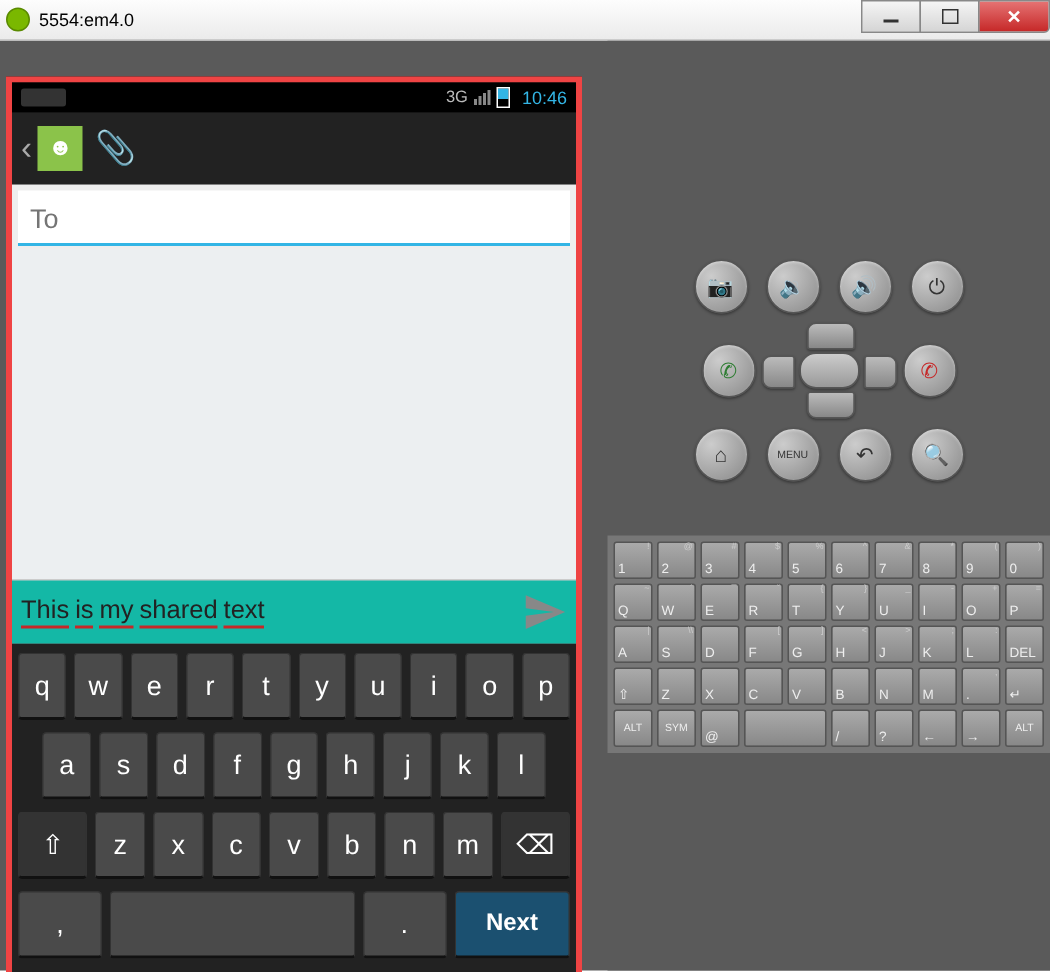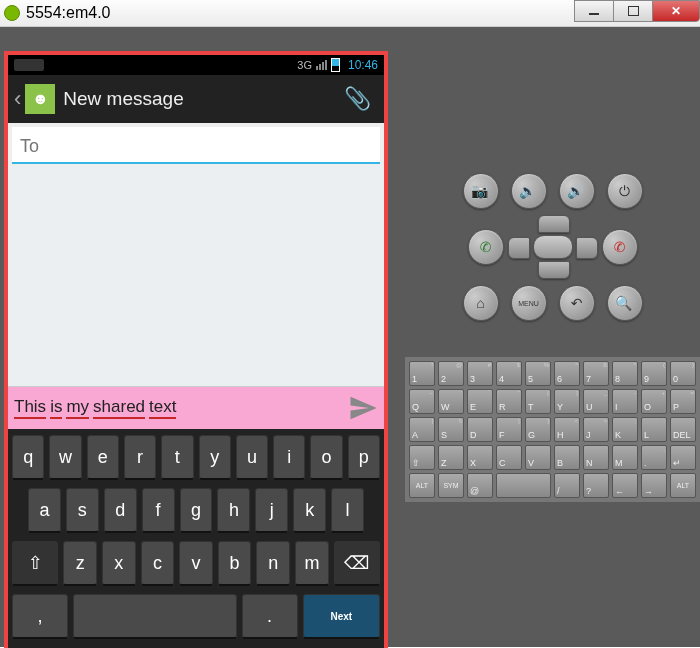--- a/index.html
+++ b/index.html
@@ -11,21 +11,21 @@
     height: 648px;
     overflow: hidden;
   }
   .titlebar {
     height: 26px;
     background: linear-gradient(#fdfdfd, #ebebeb);
     border-bottom: 1px solid #ccc;
     display: flex;
     align-items: center;
     padding: 0 4px;
-    font-size: 16px;
+    font-size: 12px;
     position: relative;
   }
   .titlebar .favicon {
     width: 14px; height: 14px;
     background: #7ab800;
     border-radius: 50%;
     border: 1px solid #5a8a00;
     margin-right: 6px;
   }
   .win-controls {
@@ -124,21 +124,21 @@
     width:100%;
     background:transparent;
   }
   .body-area {
     flex:1;
     background:#eceff1;
     margin-top:2px;
   }
   .text-row {
     height:42px;
-    background:#f9a8d4;
+    background:#14b8a6;
     border-top:1px solid #ccc;
     display:flex;
     align-items:center;
     padding:0 4px;
   }
   .text-row .msgtext {
     flex:1;
     font-size:17px;
     color:#222;
     padding:2px;
@@ -164,21 +164,21 @@
     color:#fff;
     font-size:18px;
     height:42px;
     display:flex;
     align-items:center;
     justify-content:center;
     flex:1;
     min-width:0;
   }
   .key.shift, .key.del, .key.sym, .key.next { background:#333; }
-  .key.next { background:#1b5070; font-size:10px; font-weight:bold;}
+  .key.next { background:#1b5070; font-size:16px; font-weight:bold;}
   .key.wide { flex:1.4;}
   .key.space { flex:3;}
   
   .right-panel {
     flex:1;
     background:#5a5a5a;
     display:flex;
     flex-direction:column;
     align-items:center;
   }
@@ -273,21 +273,20 @@
             <span style="height:6px"></span>
             <span style="height:8px"></span>
             <span style="height:10px"></span>
           </span>
         <span class="bat"></span>
         <span class="clock">10:46</span>
       </div>
       <div class="app-header">
         <span class="back-chev">‹</span>
         <span class="msg-icon">☻</span>
-        <span class="app-title">New message</span>
         <span class="clip">📎</span>
       </div>
       <div class="compose">
         <div class="to-row">
           <input placeholder="To" style="">
         </div>
         <div class="body-area"></div>
         <div class="text-row">
           <div class="msgtext" id="msgtext"><span class="w">This</span><span class="w">is</span><span class="w">my</span><span class="w">shared</span><span class="w">text</span></div>
           <div class="send-arrow">

